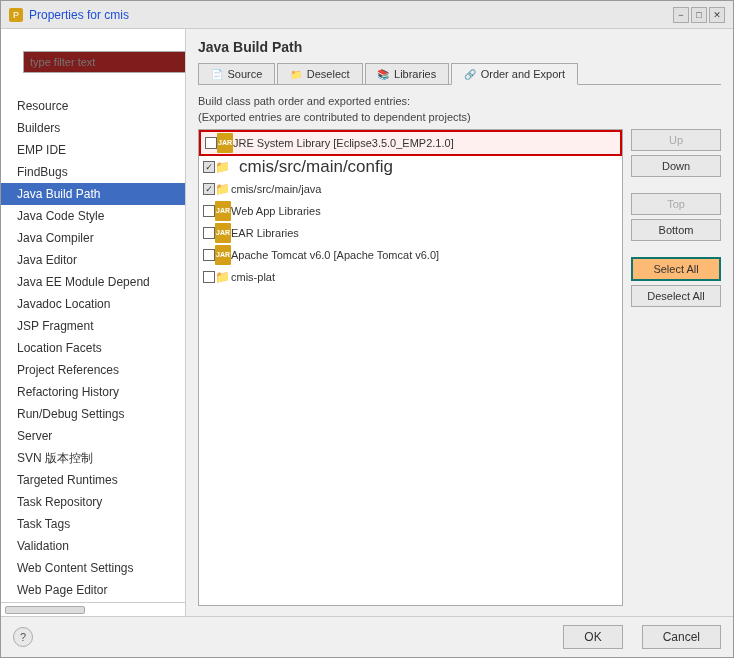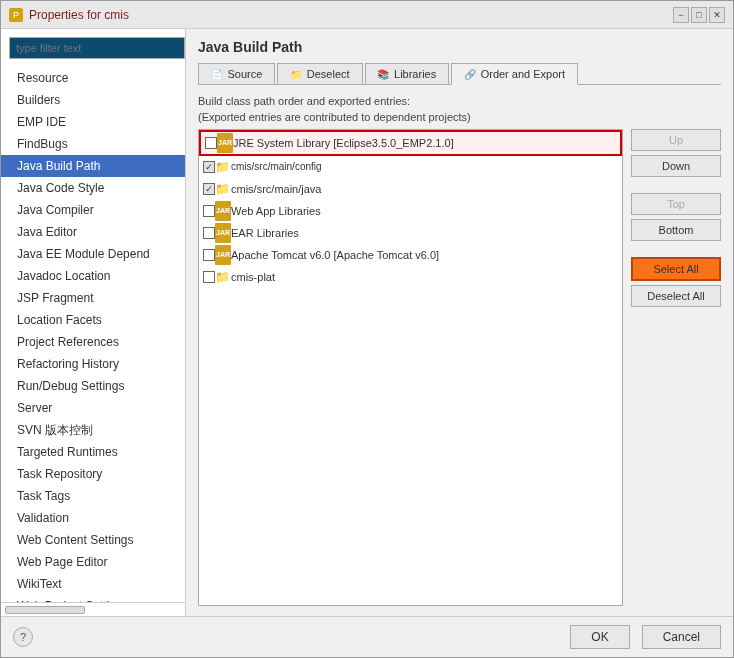--- a/index.html
+++ b/index.html
@@ -41,21 +41,21 @@
       background: #d4a017;
       border-radius: 2px;
       font-size: 9px;
       display: flex;
       align-items: center;
       justify-content: center;
       color: white;
     }
     .title-text {
       font-size: 12px;
-      color: #7f1d1d;
+      color: #1d4ed8;
     }
     .title-controls {
       display: flex;
       gap: 2px;
     }
     .title-btn {
       width: 16px;
       height: 16px;
       border: 1px solid #aaa;
       background: #e0e0e0;
@@ -73,26 +73,26 @@
     }
     .sidebar {
       width: 185px;
       border-right: 1px solid #ccc;
       background: #fff;
       display: flex;
       flex-direction: column;
       overflow: hidden;
     }
     .filter-input {
-      margin: 8px;
+      margin: 22px;
       padding: 2px 6px;
       border: 1px solid #aaa;
       font-size: 11px;
       color: #999;
-      background: #0c4a6e;
+      background: #7f1d1d;
       width: calc(100% - 8px);
       height: 22px;
     }
     .sidebar-list {
       flex: 1;
       overflow-y: auto;
       overflow-x: hidden;
     }
     .sidebar-item {
       padding: 2px 8px 2px 16px;
@@ -241,22 +241,22 @@
       cursor: pointer;
       font-size: 11px;
       text-align: center;
       color: #333;
     }
     .side-btn:disabled {
       color: #aaa;
       cursor: default;
     }
     .side-btn.primary {
-      border: 2px solid #c2410c;
-      background: #f97316;
+      border: 2px solid #0f766e;
+      background: #fdba74;
     }
     .spacer-btn {
       height: 8px;
       border: none;
       background: transparent;
     }
     .bottom-bar {
       border-top: 1px solid #ccc;
       padding: 8px 12px;
       display: flex;
@@ -272,21 +272,21 @@
       display: flex;
       align-items: center;
       justify-content: center;
       cursor: pointer;
       font-size: 11px;
       background: #e8e8e8;
       color: #555;
     }
     .bottom-buttons {
       display: flex;
-      gap: 12px;
+      gap: 19px;
     }
     .bottom-btn {
       padding: 4px 20px;
       border: 1px solid #aaa;
       background: #e8e8e8;
       cursor: pointer;
       font-size: 12px;
       color: #333;
     }
   </style>
@@ -380,21 +380,21 @@
               <div class="entry-icon">
                 <span class="jar-icon">JAR</span>
               </div>
               <span style="font-size: 11px;">JRE System Library [Eclipse3.5.0_EMP2.1.0]</span>
             </div>
             <div class="entry-item">
               <div class="entry-checkbox checked">✓</div>
               <div class="entry-icon">
                 <span class="folder-icon">📁</span>
               </div>
-              <span style="font-size: 10px;">cmis/src/main/config</span>
+              <span style="font-size: 17px; margin-left: 8px;">cmis/src/main/config</span>
             </div>
             <div class="entry-item">
               <div class="entry-checkbox checked">✓</div>
               <div class="entry-icon">
                 <span class="folder-icon">📁</span>
               </div>
               <span style="font-size: 11px;">cmis/src/main/java</span>
             </div>
             <div class="entry-item">
               <div class="entry-checkbox"></div>

